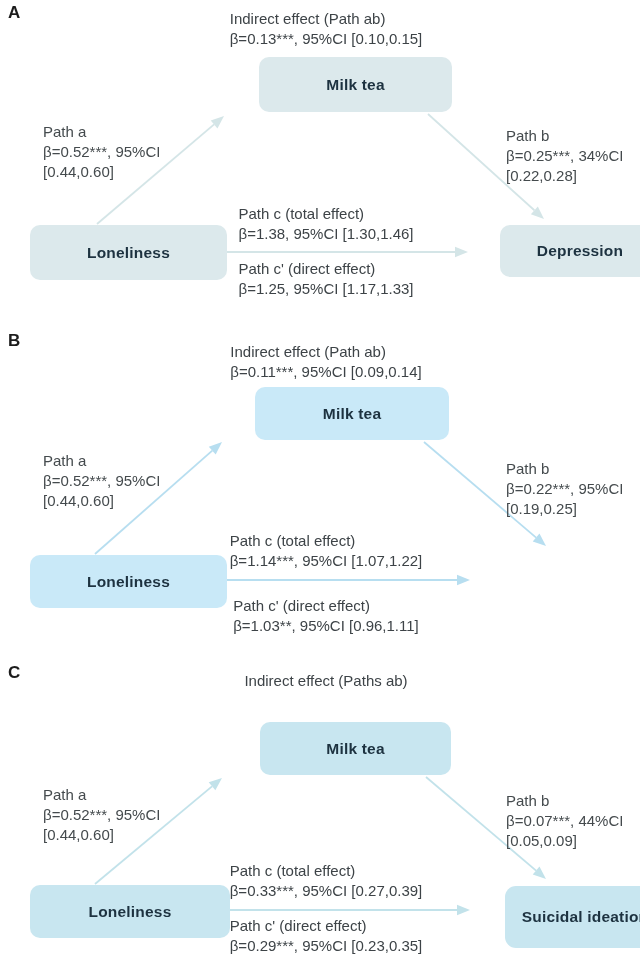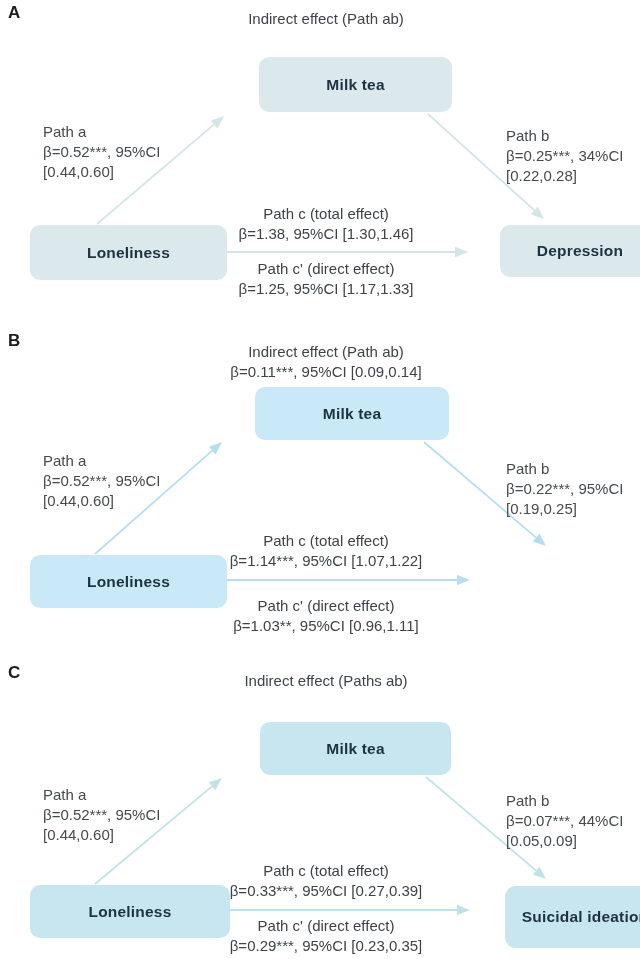--- a/index.html
+++ b/index.html
@@ -5,41 +5,42 @@
   html,body{margin:0;padding:0;background:#ffffff;}
   body{font-family:"Liberation Sans", sans-serif; -webkit-font-smoothing:antialiased;}
   .figure{position:relative;width:640px;height:959px;background:#ffffff;overflow:hidden;}
   .panel{position:absolute;left:0;width:640px;height:320px;}
   .panel svg{position:absolute;left:0;top:0;pointer-events:none;}
   .panel-letter{position:absolute;font-weight:bold;font-size:17px;color:#1c1c1c;}
   .box{position:absolute;background:var(--box);border-radius:10px;
        display:flex;align-items:center;justify-content:center;
        font-weight:bold;font-size:15.5px;color:#1d3240;letter-spacing:.2px;margin-left:27px;}
   .txt{position:absolute;font-size:15px;line-height:20px;color:#444a4d;}
-  .center{left:326px;transform:translateX(-50%);text-align:center;white-space:nowrap;color:#3d4347;}
+  .center{left:326px;transform:translateX(-50%);text-align:left;white-space:nowrap;color:#3d4347;}
   .arrow{stroke:var(--arrow);stroke-width:1.8;fill:none;}
   .arrowhead{fill:var(--arrow);stroke:none;}
 </style>
 </head>
 <body>
 
 <div class="figure">
 
   <div class="panel" style="top: 0px; height: 320px; --box: #dce9ec; --arrow: #d4e5e7;">
     <svg width="640" height="320">
       <line class="arrow" x1="97" y1="224" x2="214.09671312895492" y2="124.42169277222732"></line>
       <line class="arrow" x1="428" y1="114" x2="534.3620034926449" y2="210.27595143730787"></line>
       <line class="arrow" x1="203" y1="252" x2="455" y2="252"></line>
     <polygon points="224,116 217.46539023784584,128.38300752064535 210.728036020064,120.46037802380928" class="arrowhead"></polygon>
         <polygon points="544,219 530.8723840675681,214.1311500402499 537.8516229177218,206.42075283436583" class="arrowhead"></polygon>
         <polygon points="468,252 455,257.2 455,246.8" class="arrowhead"></polygon>
       </svg>
     <div class="panel-letter" style="left:8px;top:3px;">A</div>
     <div class="txt center" style="top:9px;">
       <div>Indirect effect (Path ab)</div>
+      <div>β=0.13***, 95%CI [0.10,0.15]</div>
     </div>
     <div class="box" style="left:232px;top:57px;width:193px;height:55px;">
       <span>Milk tea</span>
     </div>
     <div class="txt" style="left:43px;top:122px;">
       <div>Path a</div>
       <div>β=0.52***, 95%CI</div>
       <div>[0.44,0.60]</div>
     </div>
     <div class="txt" style="left:506px;top:126px;">

